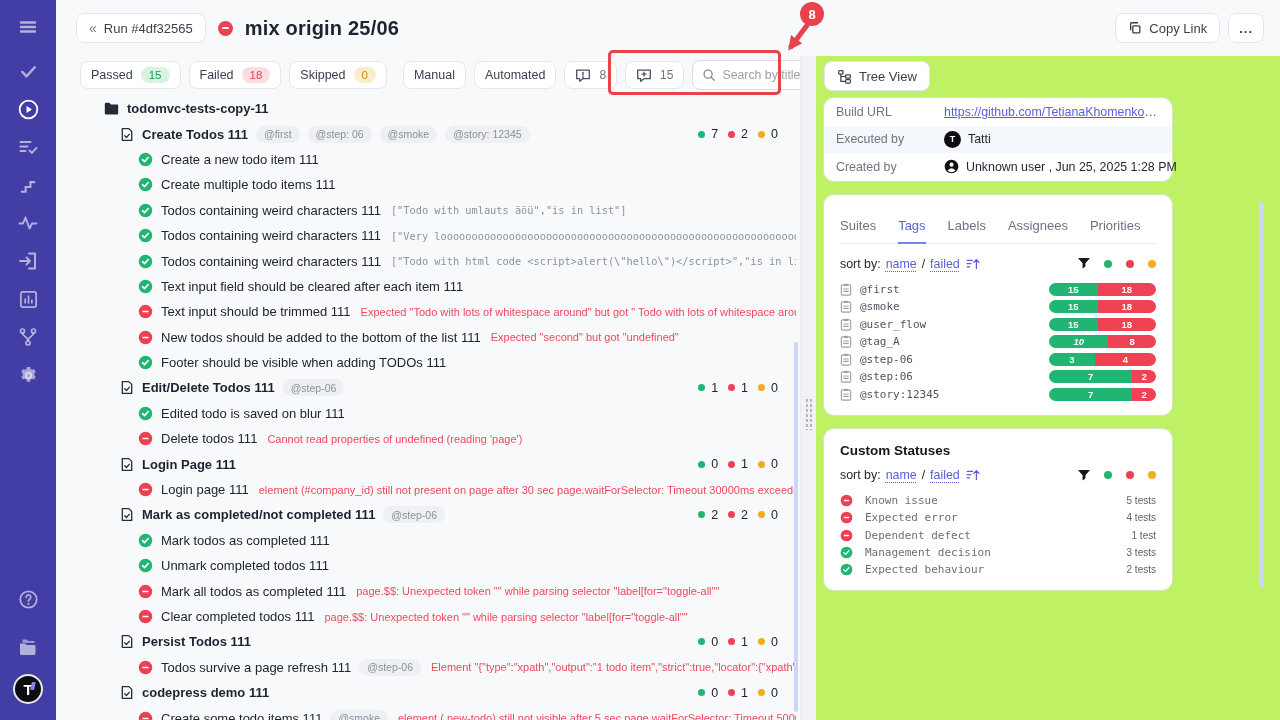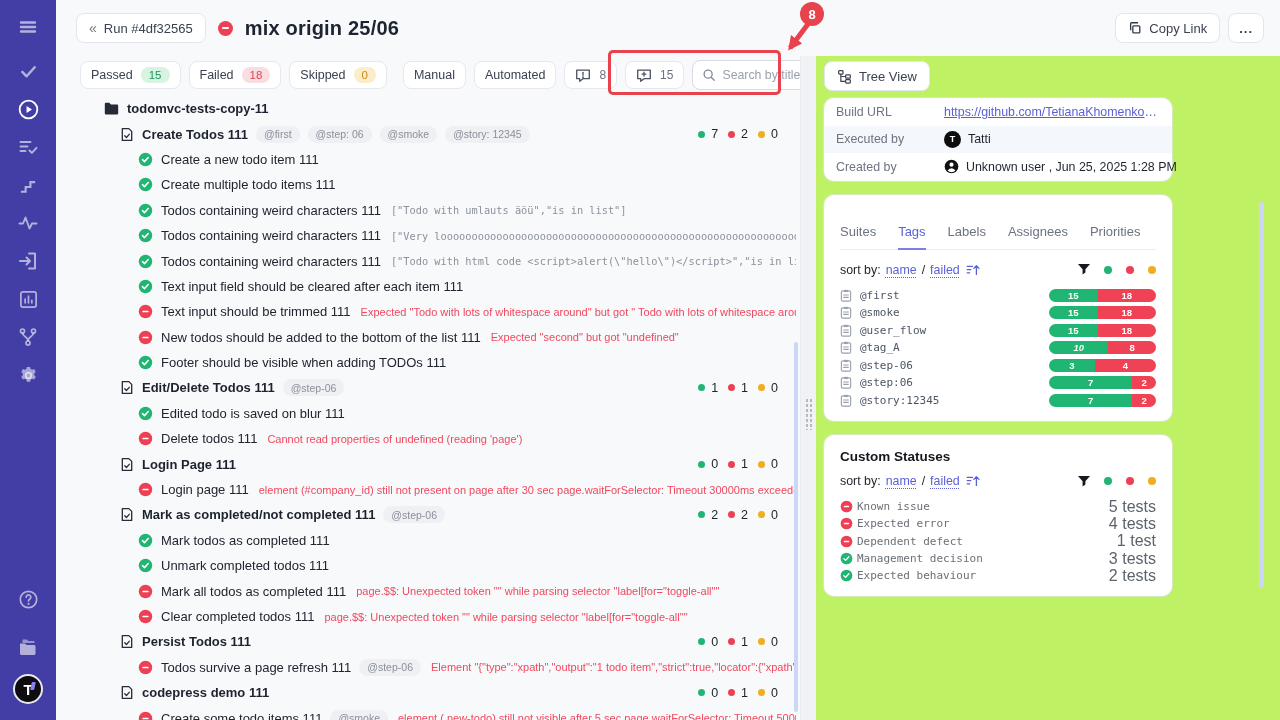--- a/index.html
+++ b/index.html
@@ -73,41 +73,41 @@
   .d-row{display:flex;align-items:center;height:27.5px;padding:0 12px;font-size:12.4px}
   .d-row.stripe{background:#f4f7fb}
   .d-label{width:108px;color:#6e7480;flex-shrink:0}
   .d-val{display:flex;align-items:center;gap:7px;color:#1f2530;min-width:0;white-space:nowrap}
   .d-link{color:#5a5fd8;text-decoration:underline;white-space:nowrap;overflow:hidden;text-overflow:ellipsis;cursor:pointer;display:block;max-width:225px}
   .mini-avatar{width:17px;height:17px;border-radius:50%;background:#0d0d10;color:#fff;display:flex;align-items:center;justify-content:center;font-weight:700;font-size:9px;flex-shrink:0}
   .person-ic{display:flex;flex-shrink:0}
 
   .pad-card{padding:14px 16px 12px}
   .card h2{font-size:13.5px;font-weight:700;color:#15171c}
-  .tabs{display:flex;gap:22px;border-bottom:1px solid #ecedf1;margin-top:9px}
+  .tabs{display:flex;gap:22px;border-bottom:1px solid #ecedf1;margin-top:3px}
   .tab{font-size:13px;color:#6b7280;padding:6px 0 9px;cursor:pointer}
   .tab.active{color:#5a5fd8;font-weight:400;border-bottom:2px solid #7b80e8;margin-bottom:-1px}
   .sort-row{display:flex;align-items:center;gap:5px;margin:13px 0 10px;font-size:12.4px;color:#23272f}
   .slink{color:#5a5fd8;text-decoration:underline dotted;text-underline-offset:3px;cursor:pointer}
   .ssep{color:#23272f}
   .sicon{display:flex;margin-left:1px;cursor:pointer}
   .legend{margin-left:auto;display:flex;align-items:center;gap:14px}
   .legend .dot{width:8px;height:8px;cursor:pointer}
   .funnel{display:flex;cursor:pointer}
 
   .tag-row{display:flex;align-items:center;gap:8px;height:17.5px;cursor:pointer}
   .clip{display:flex;flex-shrink:0}
   .tag-name{font-family:"DejaVu Sans Mono",monospace;color:#4b5563;font-size:11px}
   .bar{margin-left:auto;width:107px;height:13px;border-radius:7px;overflow:hidden;display:flex;flex-shrink:0}
   .seg{display:flex;align-items:center;justify-content:center;color:#fff;font-size:9.5px;font-weight:700}
   .seg.g{background:#21b573}.seg.r{background:#ef4255;flex:1}
 
-  .st-row{display:flex;align-items:center;gap:4px;height:17.3px;cursor:default}
+  .st-row{display:flex;align-items:center;gap:12px;height:17.3px;cursor:default}
   .st-name{font-family:"DejaVu Sans Mono",monospace;font-size:11px;color:#6a7077}
-  .st-count{margin-left:auto;font-size:16px;color:#5c636d}
+  .st-count{margin-left:auto;font-size:10px;color:#5c636d}
   .statuses .sort-row{margin:10px 0 10px}
   .right-col .v-thumb{right:16px;top:146px;height:386px;width:5px}
 
   
   .ann{position:absolute;pointer-events:none;z-index:50}
   .ann-rect{left:608px;top:50px;width:173px;height:45px;border:3px solid #e8424d;border-radius:5px}
   .ann-circle{left:800px;top:2px;width:24px;height:24px;background:#e8424d;border-radius:50%;color:#fff;font-weight:700;font-size:13px;display:flex;align-items:center;justify-content:center}
   .ann-arrow{left:778px;top:20px}
 </style>
 </head>

